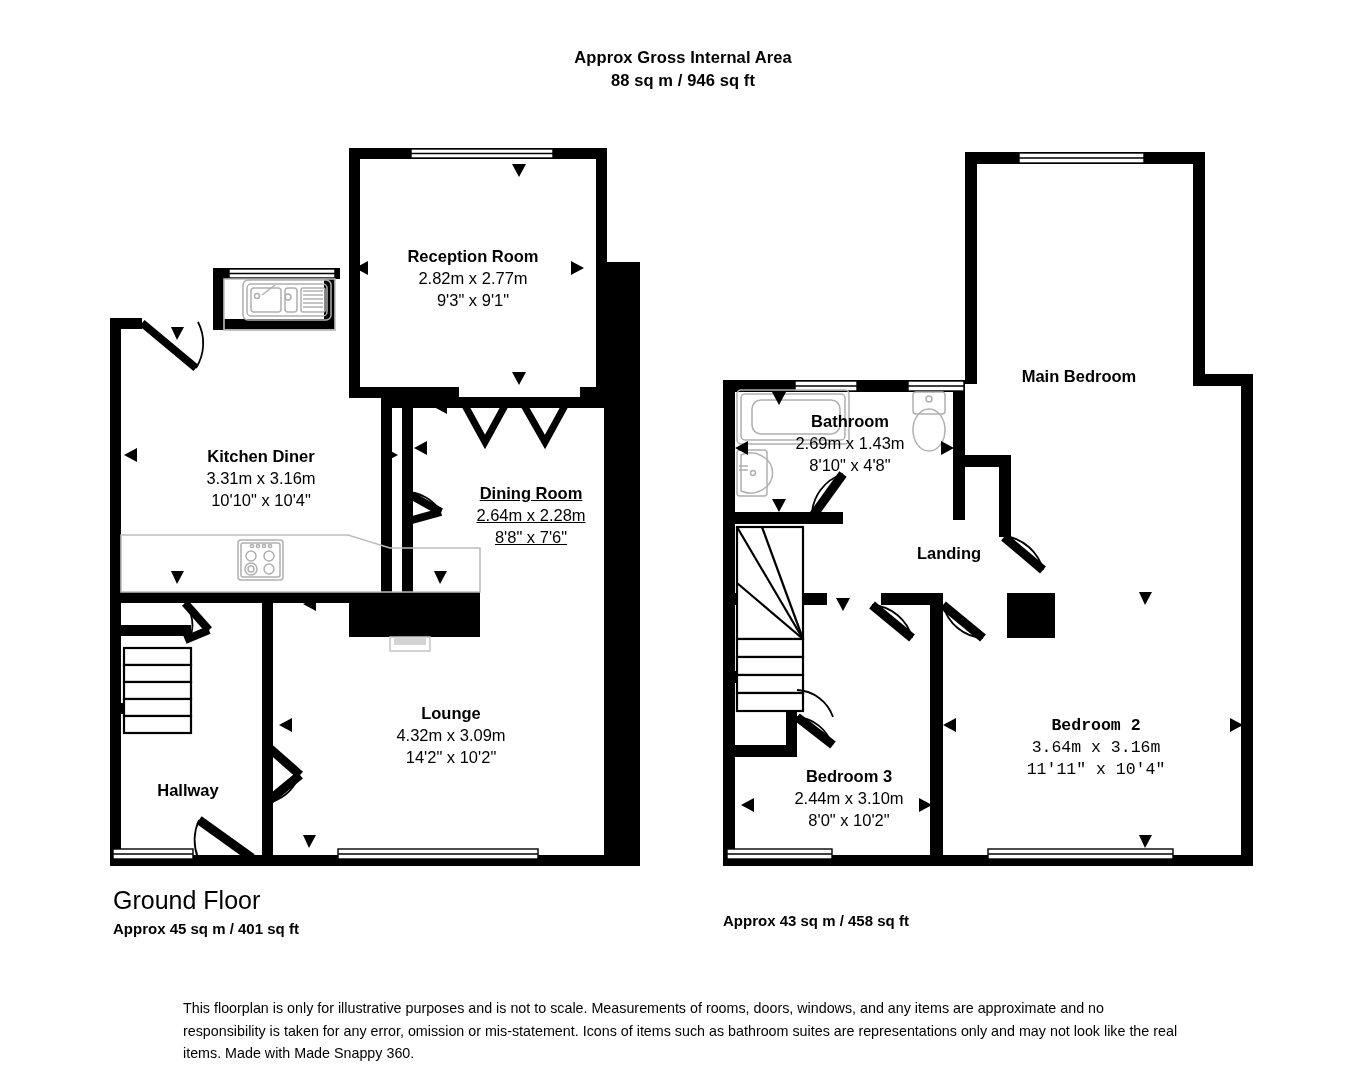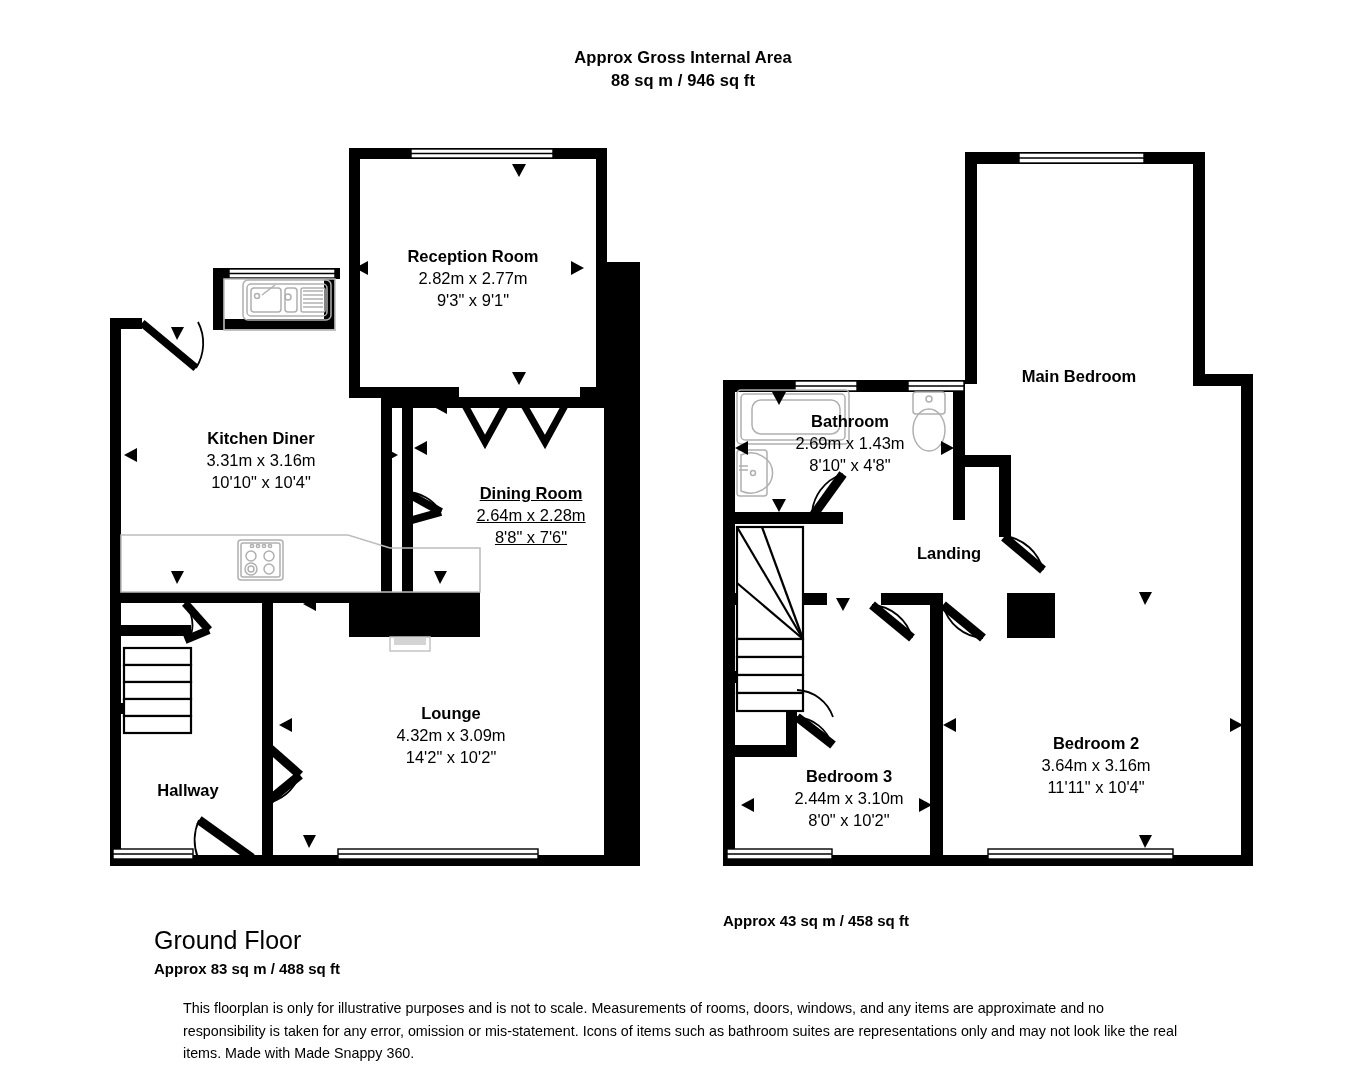--- a/index.html
+++ b/index.html
@@ -54,21 +54,21 @@
     font-weight: normal;
     line-height: 32px;
     white-space: nowrap;
   }
   .floor-caption .floor-area {
     font-size: 15px;
     font-weight: bold;
     line-height: 26px;
     white-space: nowrap;
   }
-  #caption-ground { left: 113px; top: 924px; margin-left: 41px; }
+  #caption-ground { left: 113px; top: 884px; }
   #caption-first  { left: 723px; top: 908px; }
 
   
   .disclaimer {
     position: absolute;
     left: 183px;
     top: 997px;
     width: 1000px;
     font-size: 14.3px;
     line-height: 22.5px;
@@ -370,21 +370,21 @@
       </g>
     </g>
   </svg>
 
   <div class="room-label" style="left:473px; top:245px;">
     <div class="rl-name">Reception Room</div>
     <div class="rl-dim">2.82m x 2.77m</div>
     <div class="rl-dim">9'3" x 9'1"</div>
   </div>
 
-  <div class="room-label" style="left:261px; top:427px;">
+  <div class="room-label" style="left:261px; top:445px;">
     <div class="rl-name">Kitchen Diner</div>
     <div class="rl-dim">3.31m x 3.16m</div>
     <div class="rl-dim">10'10" x 10'4"</div>
   </div>
 
   <div class="room-label" style="left:531px; top:482px;text-decoration:underline;">
     <div class="rl-name">Dining Room</div>
     <div class="rl-dim">2.64m x 2.28m</div>
     <div class="rl-dim">8'8" x 7'6"</div>
   </div>
@@ -406,35 +406,35 @@
   <div class="room-label" style="left:850px; top:410px;">
     <div class="rl-name">Bathroom</div>
     <div class="rl-dim">2.69m x 1.43m</div>
     <div class="rl-dim">8'10" x 4'8"</div>
   </div>
 
   <div class="room-label" style="left:949px; top:542px;">
     <div class="rl-name">Landing</div>
   </div>
 
-  <div class="room-label" style="left:1096px; top:732px;">
+  <div class="room-label" style="left:1096px; top:715px;font-family:Liberation Mono, monospace;">
     <div class="rl-name">Bedroom 2</div>
     <div class="rl-dim">3.64m x 3.16m</div>
     <div class="rl-dim">11'11" x 10'4"</div>
   </div>
 
   <div class="room-label" style="left:849px; top:765px;">
     <div class="rl-name">Bedroom 3</div>
     <div class="rl-dim">2.44m x 3.10m</div>
     <div class="rl-dim">8'0" x 10'2"</div>
   </div>
 
   <div class="floor-caption" id="caption-ground">
     <div class="floor-title">Ground Floor</div>
-    <div class="floor-area">Approx 83 sq m / 488 sq ft</div>
+    <div class="floor-area">Approx 45 sq m / 401 sq ft</div>
   </div>
 
   <div class="floor-caption" id="caption-first">
     <div class="floor-area">Approx 43 sq m / 458 sq ft</div>
   </div>
 
   <div class="disclaimer">This floorplan is only for illustrative purposes and is not to scale. Measurements of rooms, doors, windows, and any items are approximate and no responsibility is taken for any error, omission or mis-statement. Icons of items such as bathroom suites are representations only and may not look like the real items. Made with Made Snappy 360.</div>
 
 </div>
 

